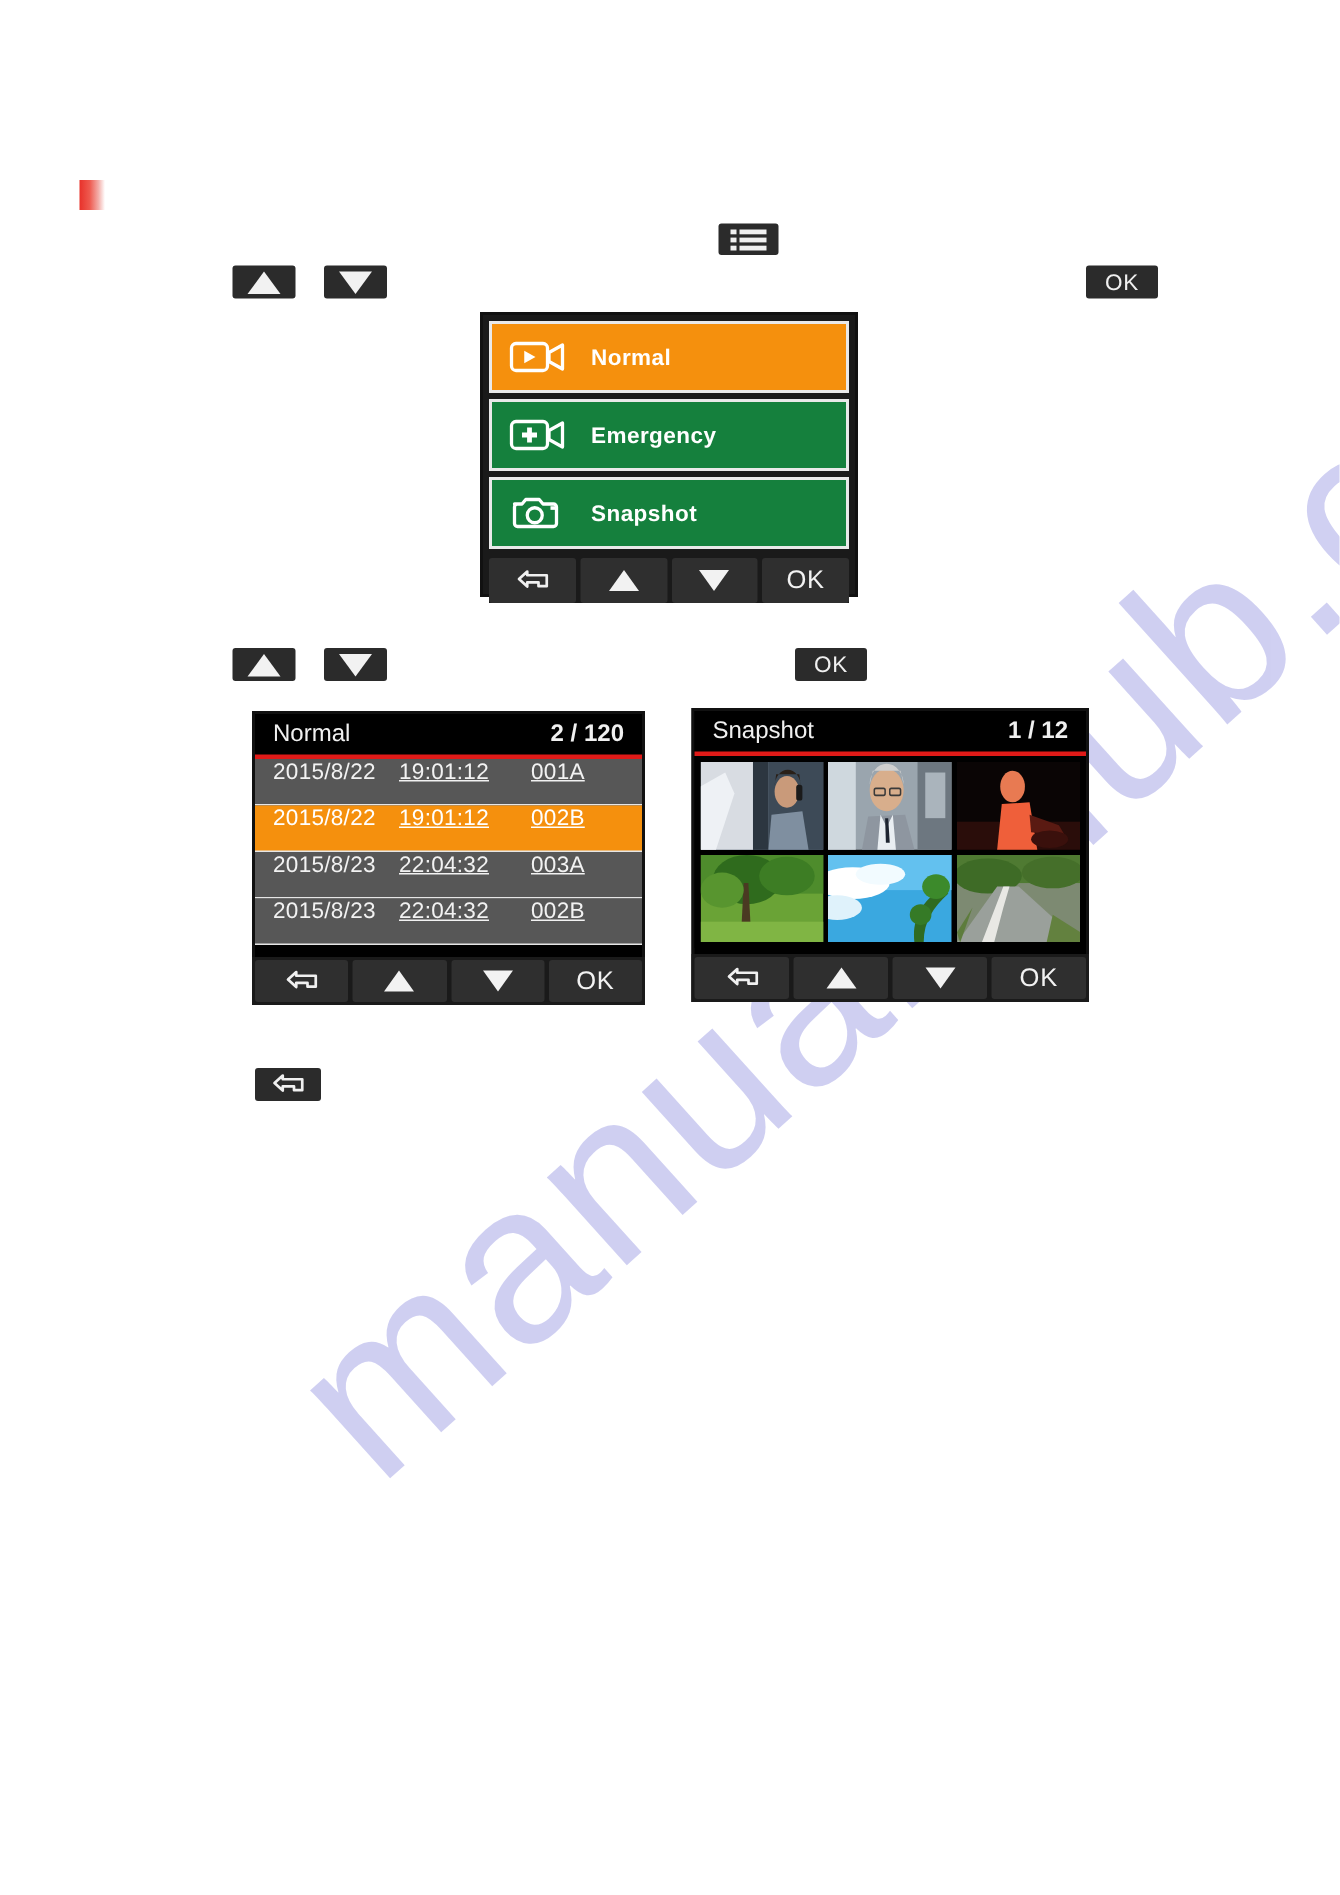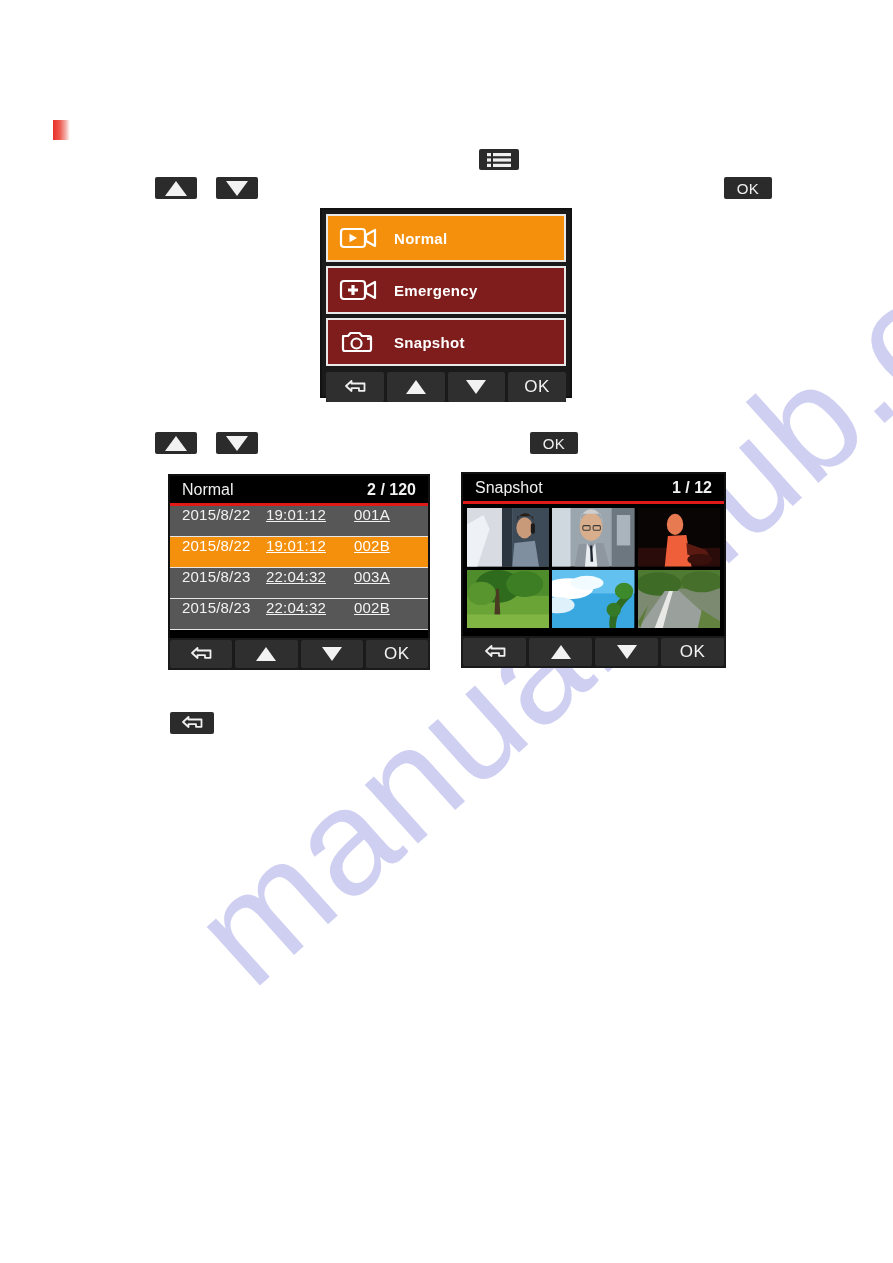--- a/index.html
+++ b/index.html
@@ -98,21 +98,21 @@
   .mode-row {
     height: 48px;
     margin-bottom: 4px;
     display: flex;
     align-items: center;
     box-sizing: border-box;
     border: 2px solid #e9e9e9;
     padding-left: 8px;
   }
   .mode-row.sel { background: #f5900d; }
-  .mode-row.unsel { background: #7f1d1d; }
+  .mode-row.unsel { background: #15803d; }
   .mode-icon { width: 46px; flex: 0 0 46px; display:flex; align-items:center; justify-content:center; }
   .mode-icon svg { display:block; }
   .mode-label {
     color: #ffffff;
     font-size: 15px;
     font-weight: bold;
     letter-spacing: 0.3px;
     margin-left: 12px;
     font-family: "Liberation Sans", sans-serif;
   }

